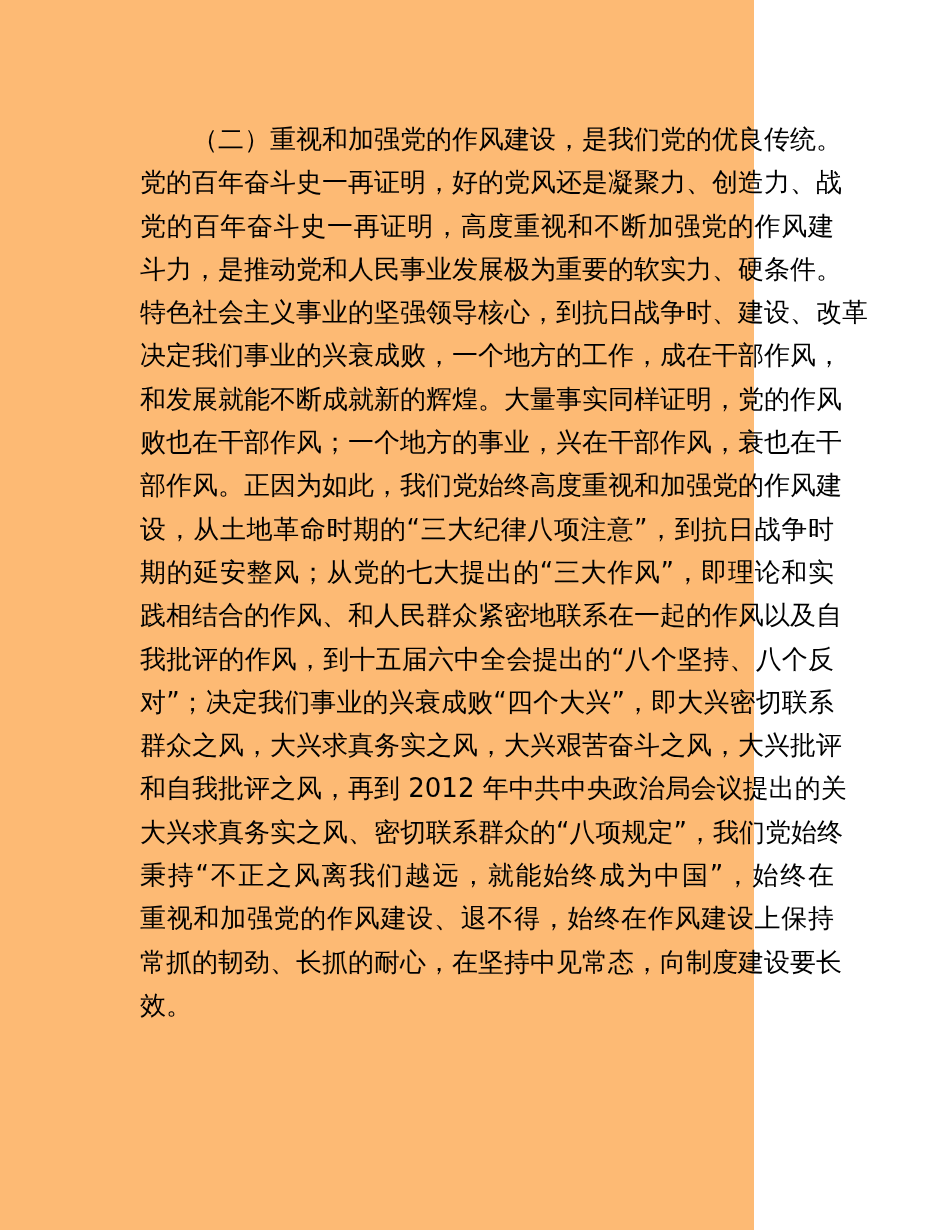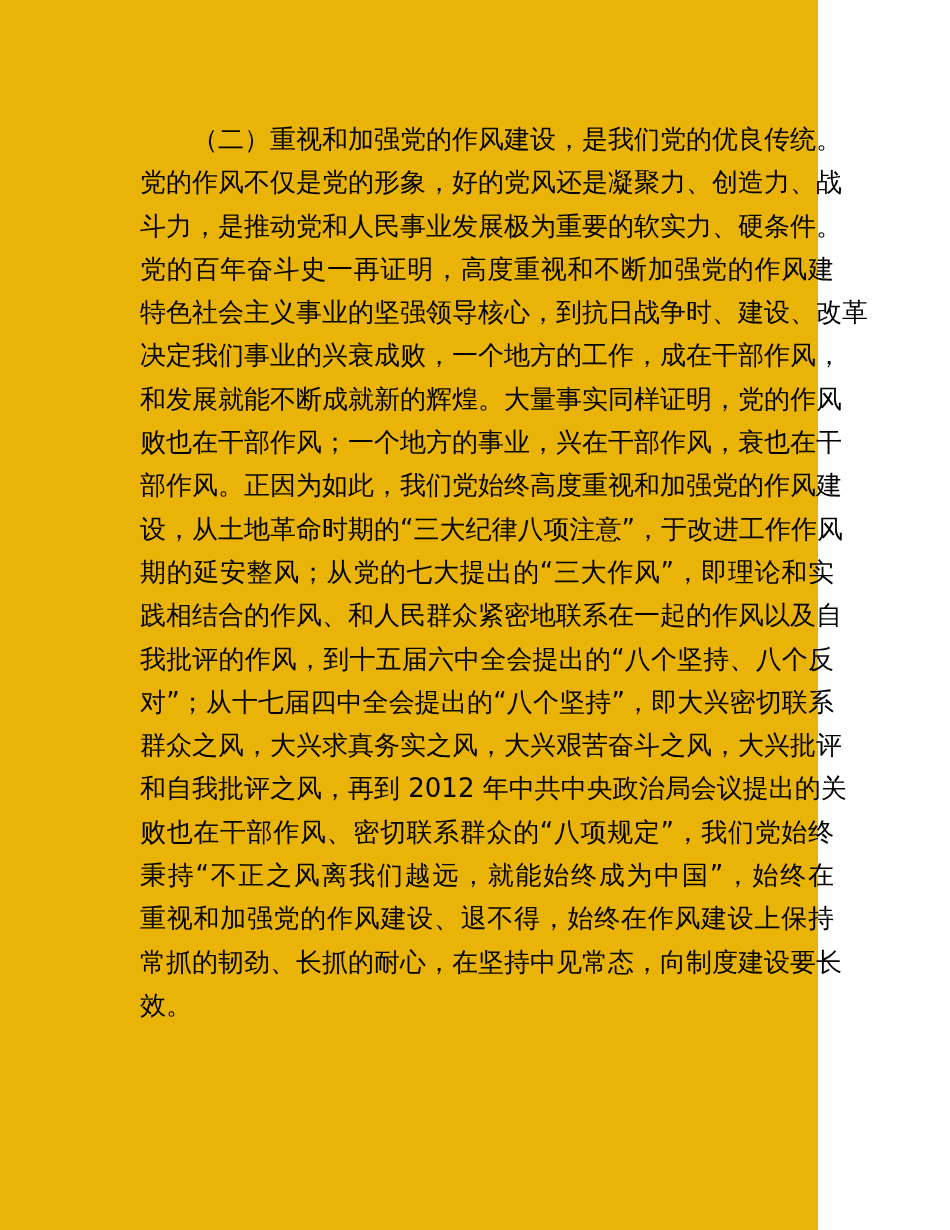--- a/index.html
+++ b/index.html
@@ -10,23 +10,23 @@
     width: 950px;
     height: 1230px;
     background: #ffffff;
     overflow: hidden;
     font-family: "DejaVu Sans", "Liberation Sans", sans-serif;
   }
   .page {
     position: absolute;
     left: 0;
     top: 0;
-    width: 818px;
+    width: 754px;
     height: 1230px;
-    background: #eab308;
+    background: #fdba74;
   }
   .paragraph {
     position: absolute;
     left: 140px;
     top: 118px;
     width: 694px;
     color: #000000;
     font-size: 26px;
     line-height: 43.3px;
     font-weight: 400;
@@ -43,34 +43,34 @@
   .para-line.last {
     text-align-last: left;
   }
 </style>
 </head>
 <body>
 
 <div class="page">
   <div class="paragraph">
       <div class="para-line first">（二）重视和加强党的作风建设，是我们党的优良传统。</div>
-      <div class="para-line">党的作风不仅是党的形象，好的党风还是凝聚力、创造力、战</div>
+      <div class="para-line">党的百年奋斗史一再证明，好的党风还是凝聚力、创造力、战</div>
+      <div class="para-line">党的百年奋斗史一再证明，高度重视和不断加强党的作风建</div>
       <div class="para-line">斗力，是推动党和人民事业发展极为重要的软实力、硬条件。</div>
-      <div class="para-line">党的百年奋斗史一再证明，高度重视和不断加强党的作风建</div>
       <div class="para-line">特色社会主义事业的坚强领导核心，到抗日战争时、建设、改革</div>
       <div class="para-line">决定我们事业的兴衰成败，一个地方的工作，成在干部作风，</div>
       <div class="para-line">和发展就能不断成就新的辉煌。大量事实同样证明，党的作风</div>
       <div class="para-line">败也在干部作风；一个地方的事业，兴在干部作风，衰也在干</div>
       <div class="para-line">部作风。正因为如此，我们党始终高度重视和加强党的作风建</div>
-      <div class="para-line">设，从土地革命时期的“三大纪律八项注意”，于改进工作作风</div>
+      <div class="para-line">设，从土地革命时期的“三大纪律八项注意”，到抗日战争时</div>
       <div class="para-line">期的延安整风；从党的七大提出的“三大作风”，即理论和实</div>
       <div class="para-line">践相结合的作风、和人民群众紧密地联系在一起的作风以及自</div>
       <div class="para-line">我批评的作风，到十五届六中全会提出的“八个坚持、八个反</div>
-      <div class="para-line">对”；从十七届四中全会提出的“八个坚持”，即大兴密切联系</div>
+      <div class="para-line">对”；决定我们事业的兴衰成败“四个大兴”，即大兴密切联系</div>
       <div class="para-line">群众之风，大兴求真务实之风，大兴艰苦奋斗之风，大兴批评</div>
       <div class="para-line">和自我批评之风，再到 2012 年中共中央政治局会议提出的关</div>
-      <div class="para-line">败也在干部作风、密切联系群众的“八项规定”，我们党始终</div>
+      <div class="para-line">大兴求真务实之风、密切联系群众的“八项规定”，我们党始终</div>
       <div class="para-line">秉持“不正之风离我们越远，就能始终成为中国”，始终在</div>
       <div class="para-line">重视和加强党的作风建设、退不得，始终在作风建设上保持</div>
       <div class="para-line">常抓的韧劲、长抓的耐心，在坚持中见常态，向制度建设要长</div>
       <div class="para-line last">效。</div>
     </div>
 </div>
 
 </body></html>

